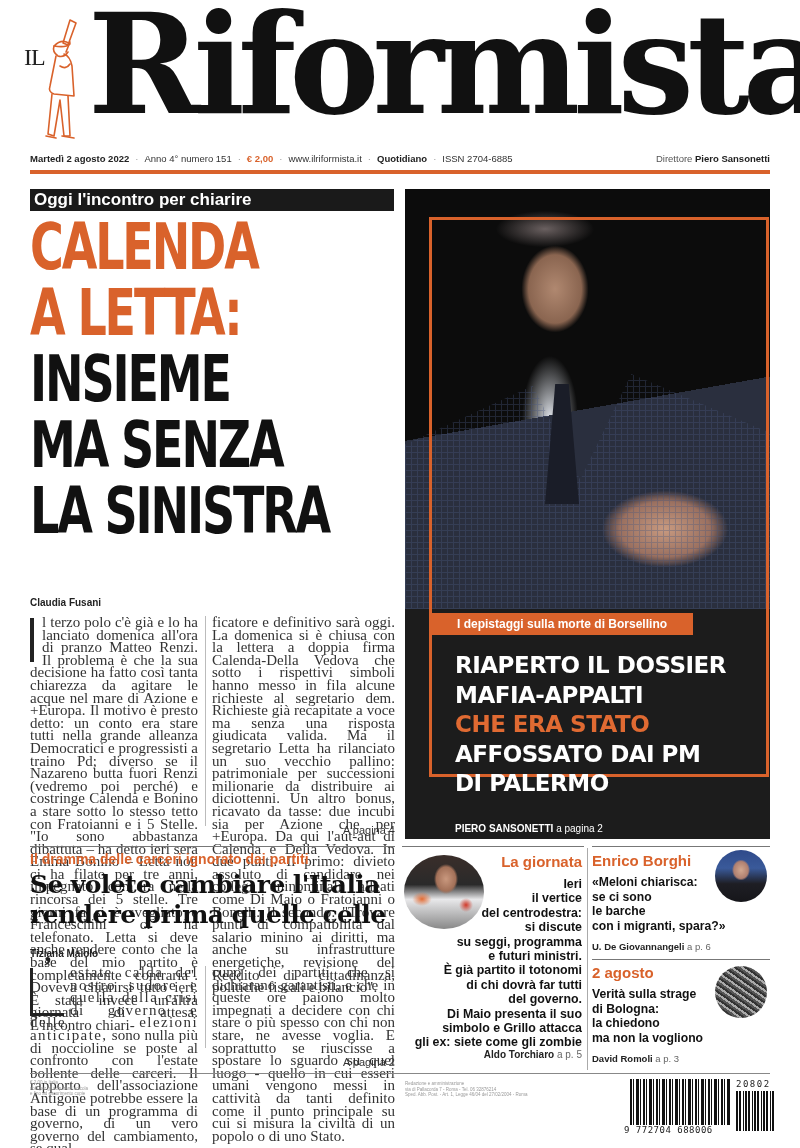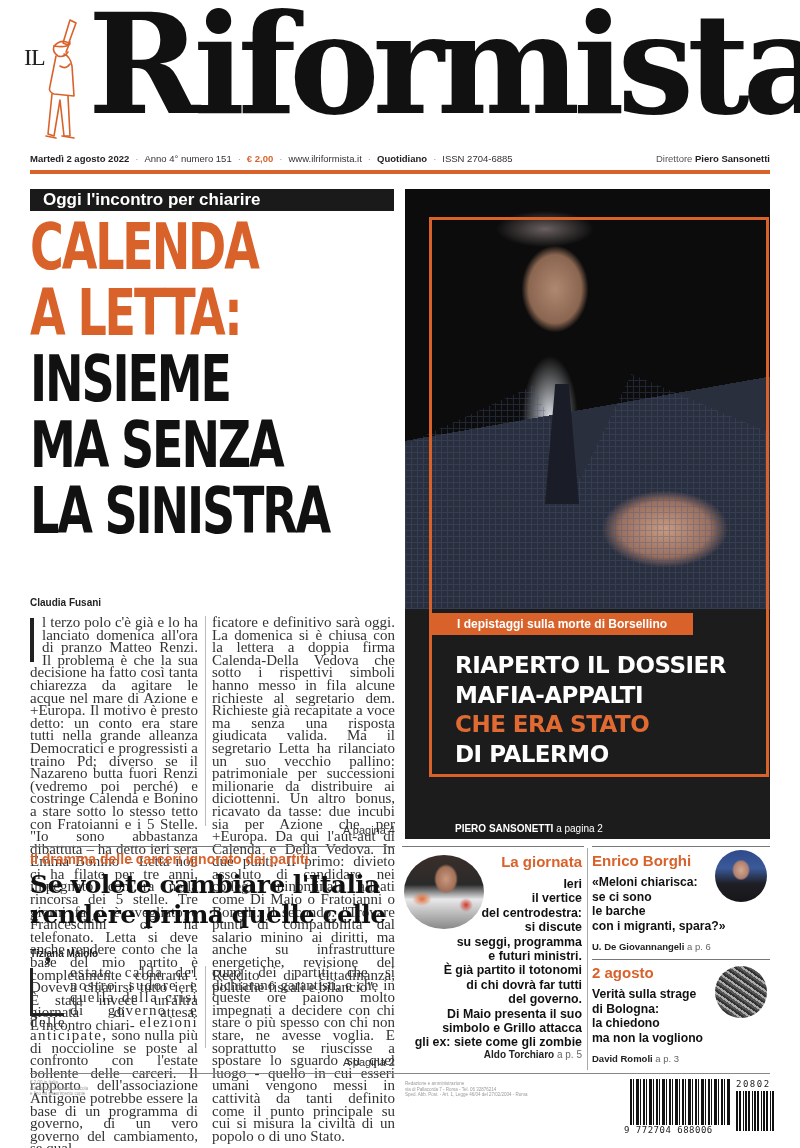--- a/index.html
+++ b/index.html
@@ -14,21 +14,21 @@
 
   .dateline { position: absolute; left: 30px; top: 153px; width: 740px; font-size: 9.5px; color: #333; display: flex; align-items: center; }
   .dateline .sep { color: #999; margin: 0 6px; }
   .dateline b { font-weight: bold; color: #222; }
   .dateline .price { color: #d9622b; font-weight: bold; }
   .dateline .director { margin-left: auto; color: #555; }
   .dateline .director b { color: #222; }
   .mast-rule { position: absolute; left: 30px; top: 170px; width: 740px; height: 4px; background: #d9622b; }
 
   
-  .kicker-bar { position: absolute; left: 30px; top: 189px; width: 364px; height: 22px; background: #1a1a1a; color: #fff; font-weight: bold; font-size: 17px; padding-left: 13px; line-height: 22px; }
+  .kicker-bar { position: absolute; left: 30px; top: 189px; width: 364px; height: 22px; background: #1a1a1a; color: #fff; font-weight: bold; font-size: 17px; padding-left: 4px; line-height: 22px; }
   .headline { position: absolute; left: 30px; top: 214px; width: 370px; font-family: "DejaVu Sans", sans-serif; font-weight: bold; font-size: 64px; line-height: 66px; letter-spacing: -3px; transform: scaleX(0.72); transform-origin: left top; white-space: nowrap; }
   .headline .orange { color: #d9622b; display: block; }
   .headline .black { color: #111; display: block; }
   .byline { position: absolute; left: 30px; top: 597px; font-size: 10px; font-weight: bold; color: #222; }
 
   .col { position: absolute; font-family: "Liberation Serif", serif; font-size: 15px; line-height: 12.6px; color: #333; text-align: justify; hyphens: auto; }
   .col.c1 { left: 30px; top: 616px; width: 168px; }
   .col.c2 { left: 212px; top: 616px; width: 183px; }
   .col-divider { position: absolute; width: 1px; background: #bbb; }
   .dropcap-line { float: left; width: 4px; height: 44px; background: #222; margin: 2px 8px 0 0; }
@@ -175,20 +175,21 @@
     <div class="jacket-pattern"></div>
     <div class="tie"></div>
   </div>
   <div class="overlay-dark"></div>
   <div class="photo-frame"></div>
   <div class="photo-kicker">I depistaggi sulla morte di Borsellino</div>
   <h2 class="photo-headline">
     <span>RIAPERTO IL DOSSIER</span>
     <span>MAFIA-APPALTI</span>
     <span class="orange">CHE ERA STATO</span>
+    <span>AFFOSSATO DAI PM</span>
     <span>DI PALERMO</span>
   </h2>
   <div class="photo-credit">
     <b>PIERO SANSONETTI</b>
     <span>a pagina 2</span>
   </div>
 </section>
 
 <div class="second-rule"></div>
 <div class="second-kicker">Il dramma delle carceri ignorato dai partiti</div>

